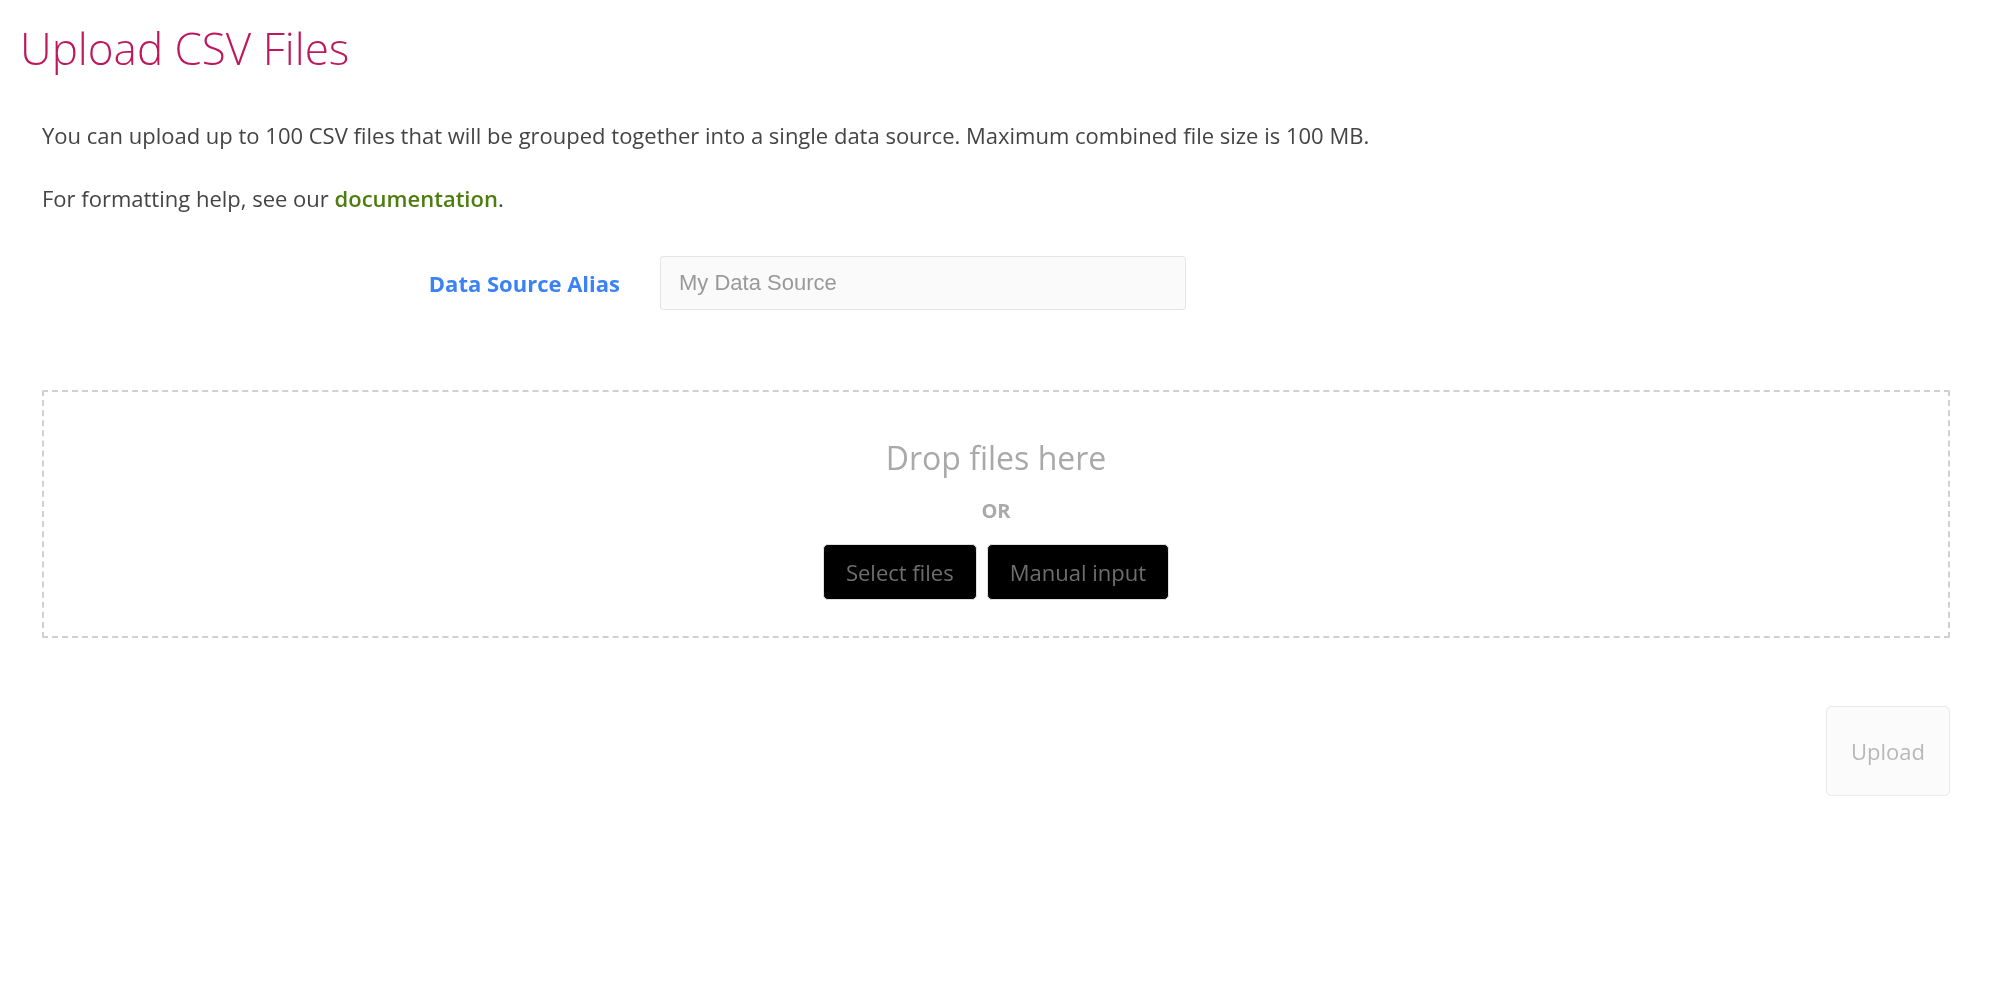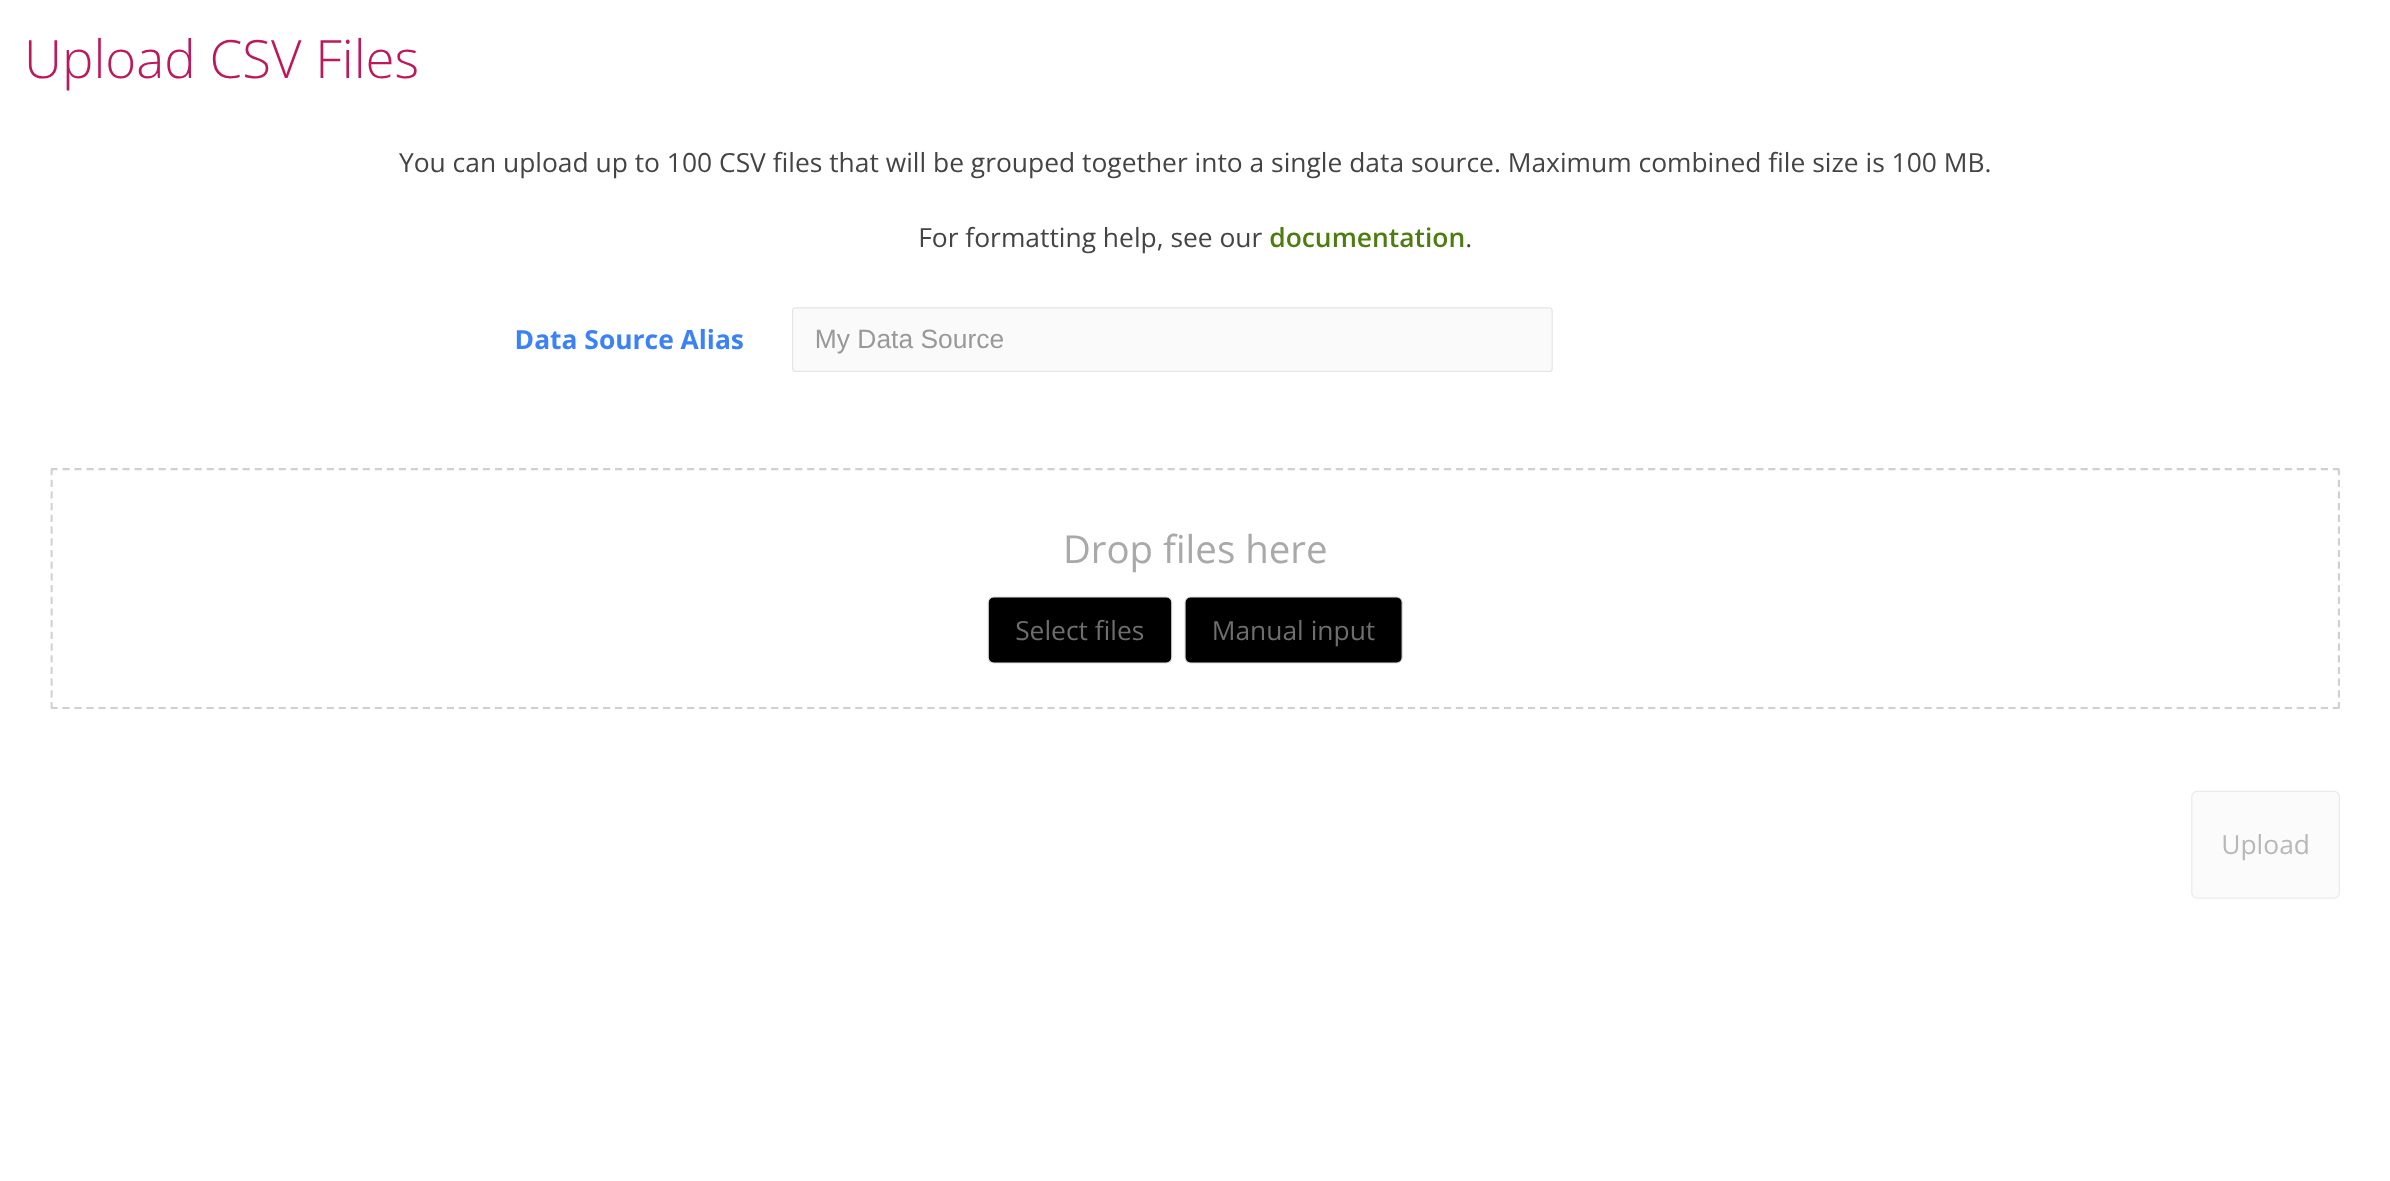--- a/index.html
+++ b/index.html
@@ -23,21 +23,20 @@
     .intro {
       margin-left: 22px;
       margin-right: 22px;
     }
     .intro p {
       font-size: 22px;
       line-height: 1.6;
       color: #444;
       margin-bottom: 28px;
       font-weight: 400;
-      text-align: center;
     }
     .intro a {
       color: #4d7c0f;
       text-decoration: none;
       font-weight: 600;
     }
     .form-row {
       display: flex;
       align-items: center;
       margin-top: 40px;
@@ -45,21 +44,21 @@
     }
     .form-label {
       font-size: 22px;
       font-weight: 700;
       color: #3b82f6;
       width: 640px;
       text-align: right;
       padding-right: 40px;
     }
     .form-input {
-      width: 634px;
+      width: 526px;
       height: 54px;
       padding: 10px 18px;
       font-size: 22px;
       color: #555;
       background: #fafafa;
       border: 1px solid #e5e5e5;
       border-radius: 3px;
       outline: none;
     }
     .form-input::placeholder {
@@ -130,20 +129,21 @@
   </p>
 </div>
 
 <div class="form-row">
   <label class="form-label">Data Source Alias</label>
   <input type="text" class="form-input" placeholder="My Data Source" style="">
 </div>
 
 <div class="dropzone">
   <div class="drop-title">Drop files here</div>
+  <div class="drop-or">OR</div>
   <div class="drop-buttons">
     <button class="btn">Select files</button>
     <button class="btn">Manual input</button>
   </div>
 </div>
 
 <div class="footer-row">
   <button class="btn-upload">Upload</button>
 </div>
 

